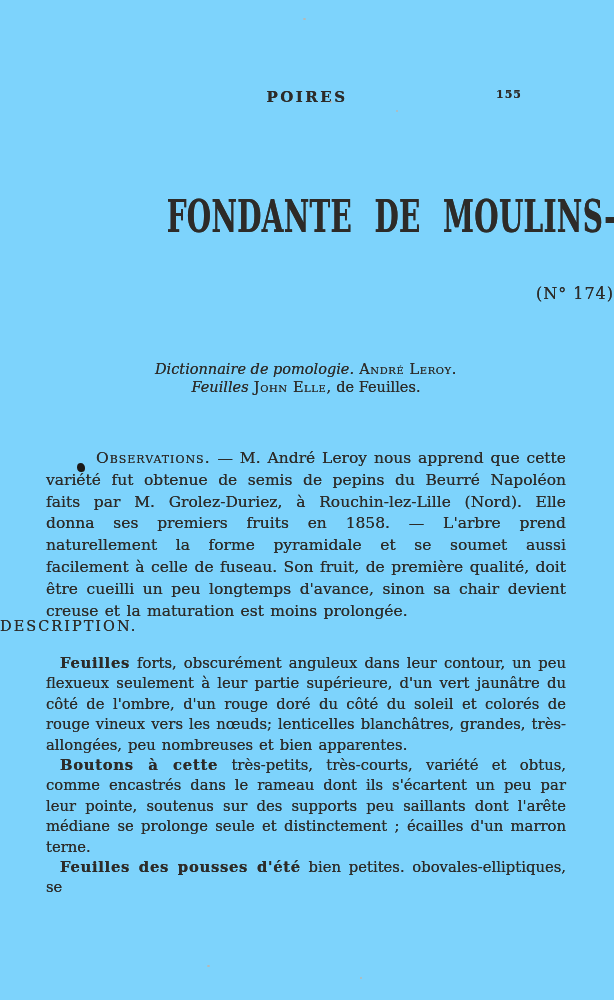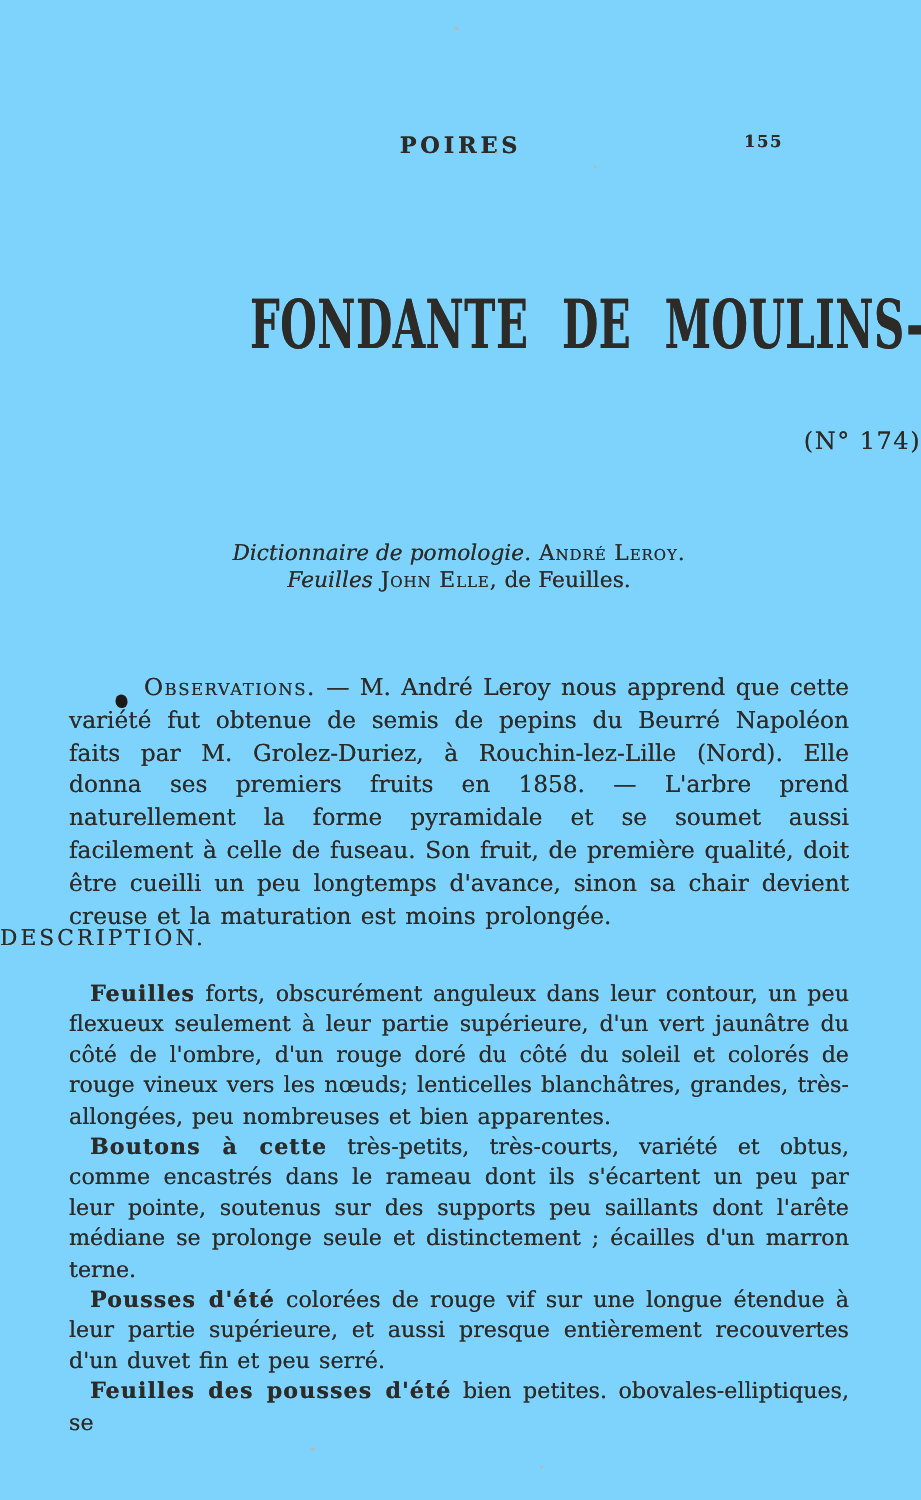--- a/index.html
+++ b/index.html
@@ -138,21 +138,20 @@
     <div class="ref-line"><span class="ref-italic">Feuilles</span><span class="ref-sc"> John Elle,</span><span> de Feuilles.</span></div>
   </div>
 
   <div class="observations"><span class="sc-lead">Observations.</span><span> — M. André Leroy nous apprend que cette variété fut obtenue de semis de pepins du Beurré Napoléon faits par M. Grolez-Duriez, à Rouchin-lez-Lille (Nord). Elle donna ses premiers fruits en 1858. — L'arbre prend naturellement la forme pyramidale et se soumet aussi facilement à celle de fuseau. Son fruit, de première qualité, doit être cueilli un peu longtemps d'avance, sinon sa chair devient creuse et la maturation est moins prolongée.</span></div>
 
   <div class="section-heading">DESCRIPTION.</div>
 
   <div class="description">
     <p><span class="lead-b">Feuilles</span><span> forts, obscurément anguleux dans leur contour, un peu flexueux seulement à leur partie supérieure, d'un vert jaunâtre du côté de l'ombre, d'un rouge doré du côté du soleil et colorés de rouge vineux vers les nœuds; lenticelles blanchâtres, grandes, très-allongées, peu nombreuses et bien apparentes.</span></p>
     <p><span class="lead-b">Boutons à cette</span><span> très-petits, très-courts, variété et obtus, comme encastrés dans le rameau dont ils s'écartent un peu par leur pointe, soutenus sur des supports peu saillants dont l'arête médiane se prolonge seule et distinctement ; écailles d'un marron terne.</span></p>
-    <p><span class="lead-b">Pousses d'été</span><span> colorées de rouge vif sur une longue étendue à leur partie supérieure, et aussi presque entièrement recouvertes d'un duvet fin et peu serré.</span></p>
     <p><span class="lead-b">Feuilles des pousses d'été</span><span> bien petites. obovales-elliptiques, se</span></p>
   </div>
 
   <div class="ink-blot"></div>
   <div class="speck speck-1"></div>
   <div class="speck speck-2"></div>
   <div class="speck speck-3"></div>
   <div class="speck speck-4"></div>
   <div class="speck speck-5"></div>
 

